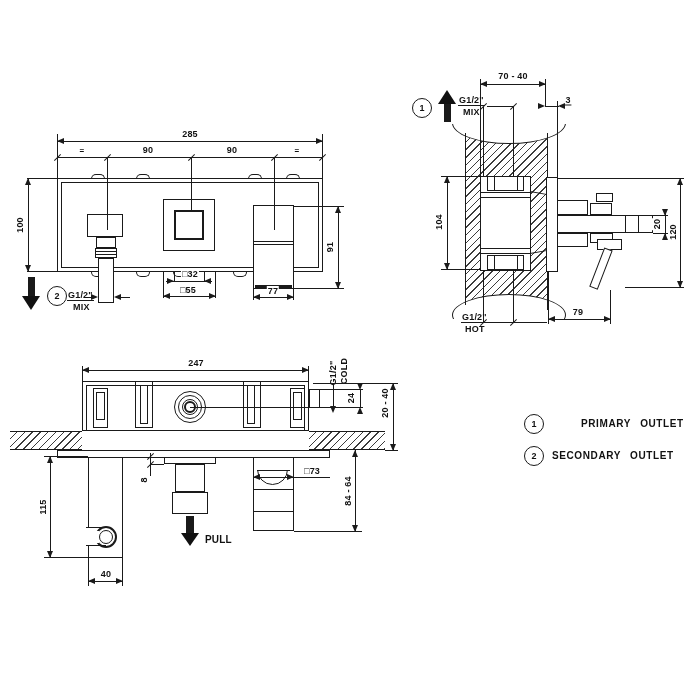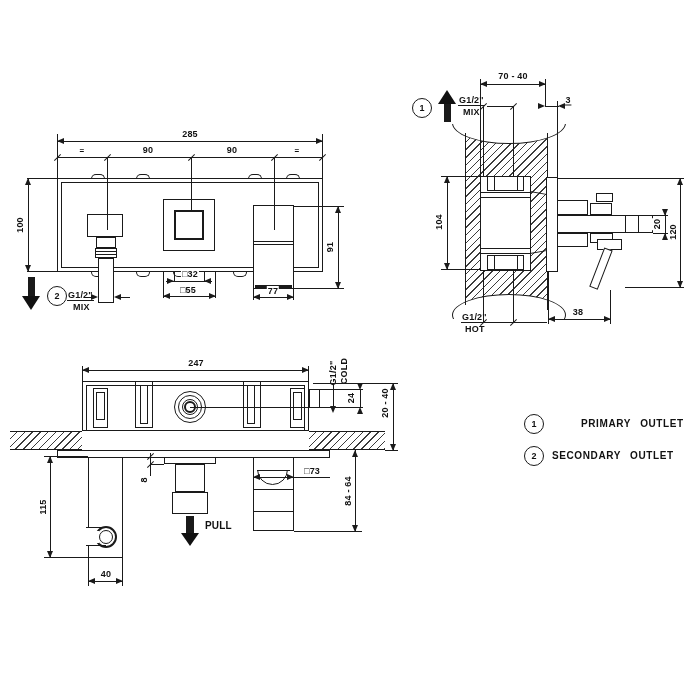--- a/index.html
+++ b/index.html
@@ -215,21 +215,21 @@
   <div class="l" style="left:665px;top:209px;width:1px;height:31px"></div>
   <div class="aD" style="left:662px;top:209px"></div>
   <div class="aU" style="left:662px;top:233px"></div>
   <div class="lbl rot" style="left:657px;top:224px">20</div>
 
   <div class="l" style="left:548px;top:272px;width:1px;height:52px"></div>
   <div class="l" style="left:610px;top:290px;width:1px;height:34px"></div>
   <div class="l" style="left:548px;top:319px;width:63px;height:1px"></div>
   <div class="aL" style="left:548px;top:316px"></div>
   <div class="aR" style="left:604px;top:316px"></div>
-  <div class="lbl ctr nobg" style="left:578px;top:312px">38</div>
+  <div class="lbl ctr nobg" style="left:578px;top:312px">79</div>
 
   <div class="l" style="left:488px;top:322px;width:59px;height:1px"></div>
   <div class="tick" style="left:483px;top:318px"></div>
   <div class="tick" style="left:513px;top:318px"></div>
   <div class="lbl ul nobg" style="left:461px;top:312px">G1/2"</div>
   <div class="lbl nobg" style="left:464px;top:324px">HOT</div>
 
   <div class="l" style="left:82px;top:366px;width:1px;height:15px"></div>
   <div class="l" style="left:308px;top:366px;width:1px;height:15px"></div>
   <div class="l" style="left:82px;top:370px;width:227px;height:1px"></div>
@@ -303,21 +303,21 @@
   <div class="r" style="left:164px;top:457px;width:52px;height:7px"></div>
   <div class="r" style="left:175px;top:464px;width:30px;height:28px"></div>
   <div class="r" style="left:172px;top:492px;width:36px;height:22px"></div>
   <div class="l" style="left:150px;top:453px;width:1px;height:23px"></div>
   <div class="tick" style="left:150px;top:452px"></div>
   <div class="tick" style="left:150px;top:460px"></div>
   <div class="l" style="left:150px;top:464px;width:14px;height:1px"></div>
   <div class="lbl rot nobg" style="left:144px;top:480px">8</div>
   <div class="l" style="left:186px;top:516px;width:8px;height:17px"></div>
   <div class="abs" style="left:181px;top:533px;width:0;height:0;border-left:9px solid transparent;border-right:9px solid transparent;border-top:13px solid #111"></div>
-  <div class="lbl nobg" style="left:204px;top:521px;font-size:10px">PULL</div>
+  <div class="lbl nobg" style="left:204px;top:535px;font-size:10px">PULL</div>
 
   <div class="r" style="left:253px;top:457px;width:41px;height:74px"></div>
   <div class="l" style="left:257px;top:470px;width:33px;height:1px"></div>
   <div class="clip" style="left:257px;top:470px;width:33px;height:17px">
     <div class="abs" style="left:0px;top:-16px;width:31px;height:31px;border:1px solid #1a1a1a;border-radius:50%;box-sizing:border-box"></div>
   </div>
   <div class="l" style="left:253px;top:489px;width:41px;height:1px"></div>
   <div class="l" style="left:253px;top:511px;width:41px;height:1px"></div>
 
   <div class="l" style="left:253px;top:477px;width:77px;height:1px"></div>

